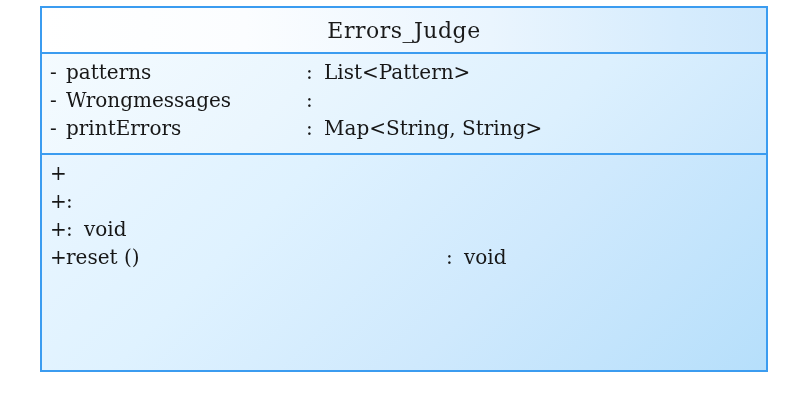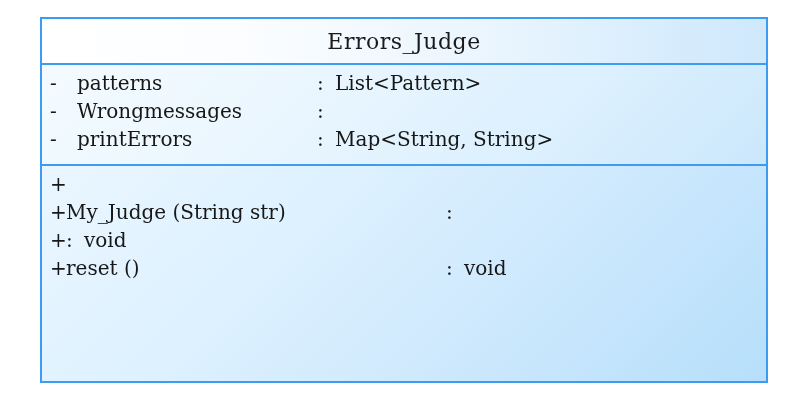--- a/index.html
+++ b/index.html
@@ -12,21 +12,21 @@
     height: 406px;
     position: relative;
     font-family: "DejaVu Serif", "Liberation Serif", serif;
     overflow: hidden;
   }
 
   
   #uml-class {
     position: absolute;
     left: 40px;
-    top: 17px;
+    top: 6px;
     width: 728px;
     height: 366px;
     box-sizing: border-box;
     border: 2px solid #3b9cf0;
     background: #cfe9fc;
     display: flex;
     flex-direction: column;
   }
 
   
@@ -79,21 +79,20 @@
     flex: 0 0 24px;
     text-align: left;
     padding-left: 8px;
     box-sizing: border-box;
   }
   .member-name {
     flex: 0 0 auto;
   }
   .uml-attributes .member-name {
     width: 240px;
-    margin-left: 11px;
   }
   .uml-operations .member-name {
     width: 380px;
   }
   .member-sep {
     flex: 0 0 auto;
     width: 18px;
   }
   .member-type {
     flex: 1 1 auto;
@@ -135,21 +134,20 @@
   <div class="uml-operations">
 
     <div class="member-row">
       <span class="member-vis">+</span>
       <span class="member-sep"></span>
       <span class="member-type"></span>
     </div>
 
     <div class="member-row">
       <span class="member-vis">+</span>
-      <span class="member-name">My_Judge (String str)</span>
       <span class="member-sep">:</span>
     </div>
 
     <div class="member-row">
       <span class="member-vis">+</span>
       <span class="member-sep">:</span>
       <span class="member-type">void</span>
     </div>
 
     <div class="member-row">

